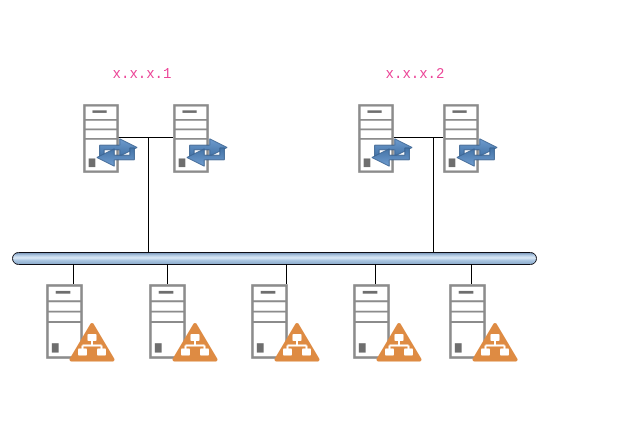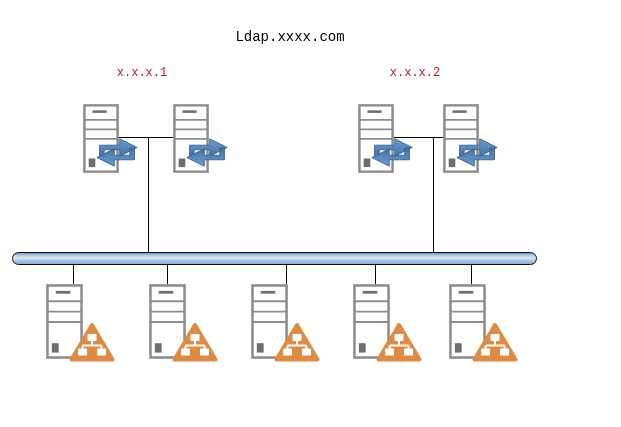--- a/index.html
+++ b/index.html
@@ -6,21 +6,21 @@
   .canvas{
     position:relative;width:621px;height:427px;background:#ffffff;overflow:hidden;
     font-family:"Liberation Mono","DejaVu Sans Mono",monospace;
   }
   .title{
     position:absolute;top:29px;left:290px;transform:translateX(-50%);
     font-size:14px;color:#000;white-space:nowrap;
   }
   .group-label{
     position:absolute;top:66px;transform:translateX(-50%);
-    font-size:12px;color:#b91c1c;white-space:nowrap;
+    font-size:14px;color:#ec4899;white-space:nowrap;
   }
   .hline{position:absolute;height:1px;background:#000;}
   .vline{position:absolute;width:1px;background:#000;}
   .icon{position:absolute;display:block;}
   .server-top{width:36px;height:69px;}
   .server-bot{width:37px;height:75px;}
   .sync{width:44px;height:31px;}
   .tri{width:46px;height:40px;}
   .bus{
     position:absolute;left:12px;top:252px;width:525px;height:13px;
@@ -55,21 +55,20 @@
       <rect x="18.5" y="12" width="9" height="7" rx="1" fill="#ffffff"></rect>
       <path d="M23,19 V23.5 M13.5,23.5 H32.5 M13.5,23.5 V27 M32.5,23.5 V27" stroke="#ffffff" stroke-width="2" fill="none"></path>
       <rect x="9" y="26.5" width="9" height="7" rx="1" fill="#ffffff"></rect>
       <rect x="28" y="26.5" width="9" height="7" rx="1" fill="#ffffff"></rect>
     </g>
   </defs>
 </svg>
 
 <div class="canvas">
 
-  <div class="title">Ldap.xxxx.com</div>
   <div class="group-label" style="left:142px;">x.x.x.1</div>
   <div class="group-label" style="left:415px;font-family:Liberation Mono, monospace;">x.x.x.2</div>
 
   <div class="hline" style="left:118px;top:137px;width:55px;"></div>
   <div class="vline" style="left:148px;top:137px;height:116px;"></div>
 
   <div class="hline" style="left:394px;top:137px;width:49px;"></div>
   <div class="vline" style="left:433px;top:137px;height:116px;"></div>
 
   <svg class="icon server-top" style="left:83px;top:104px;" viewBox="0 0 38 76" preserveAspectRatio="none">

